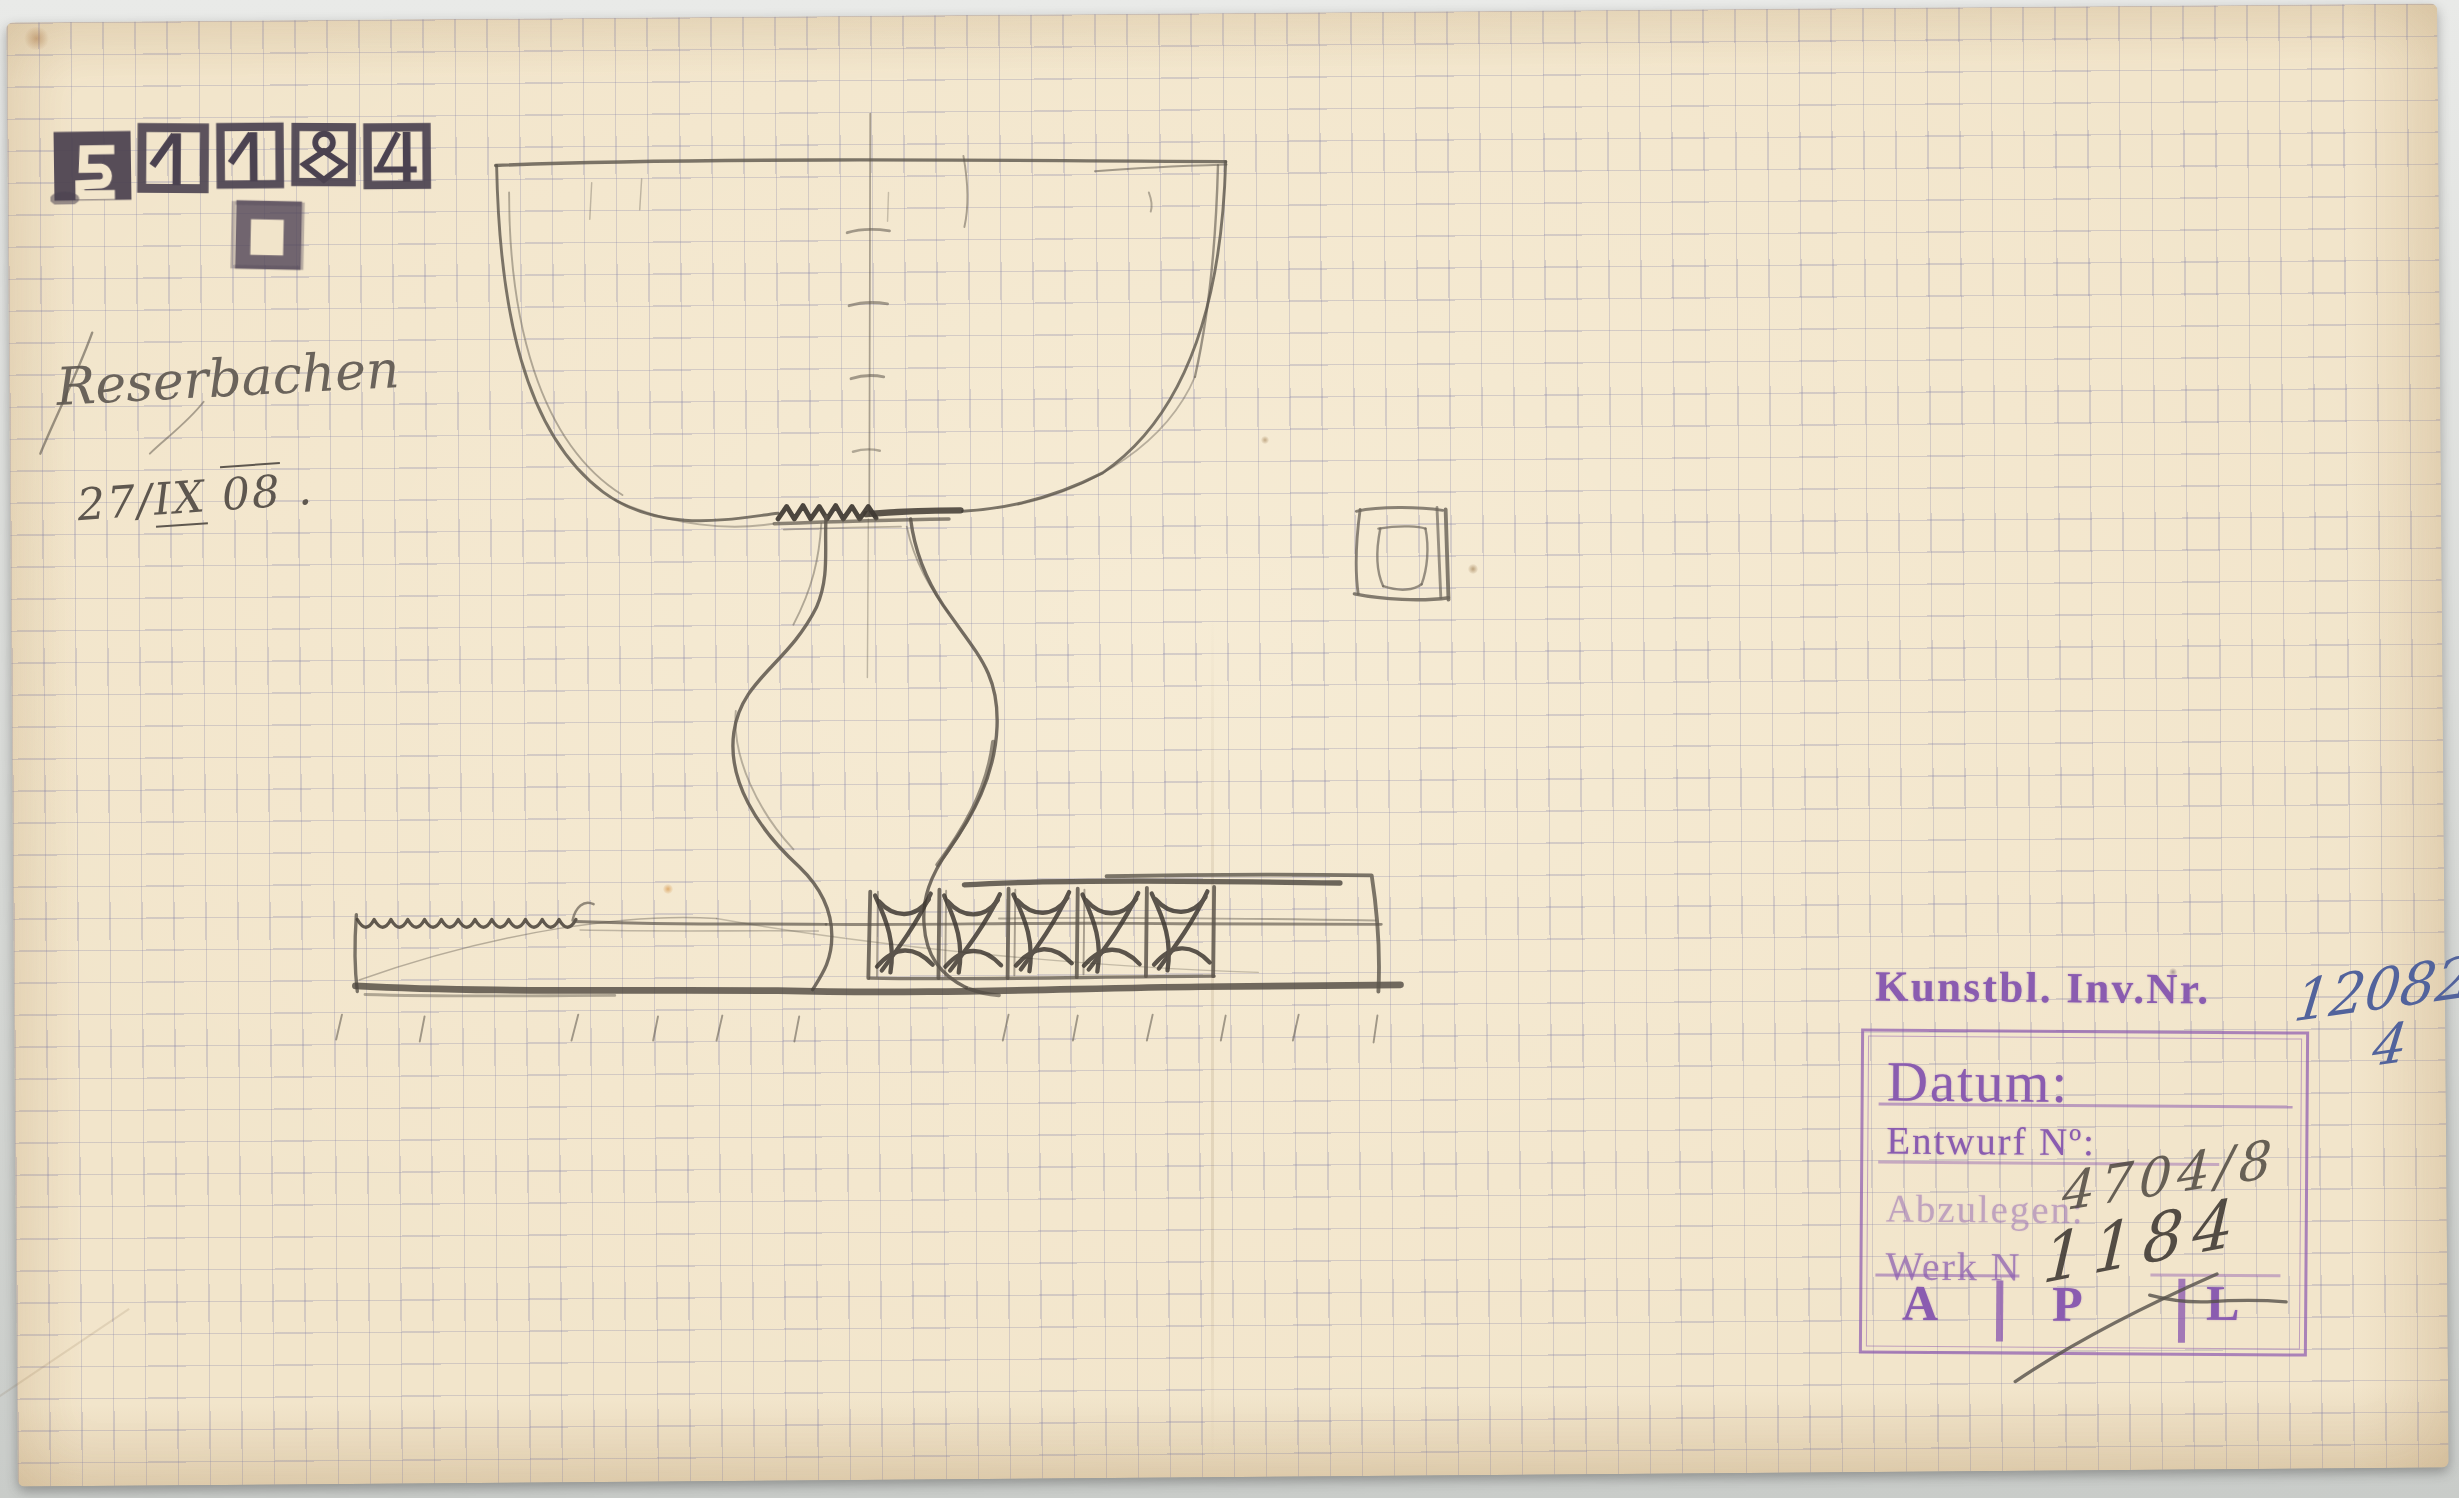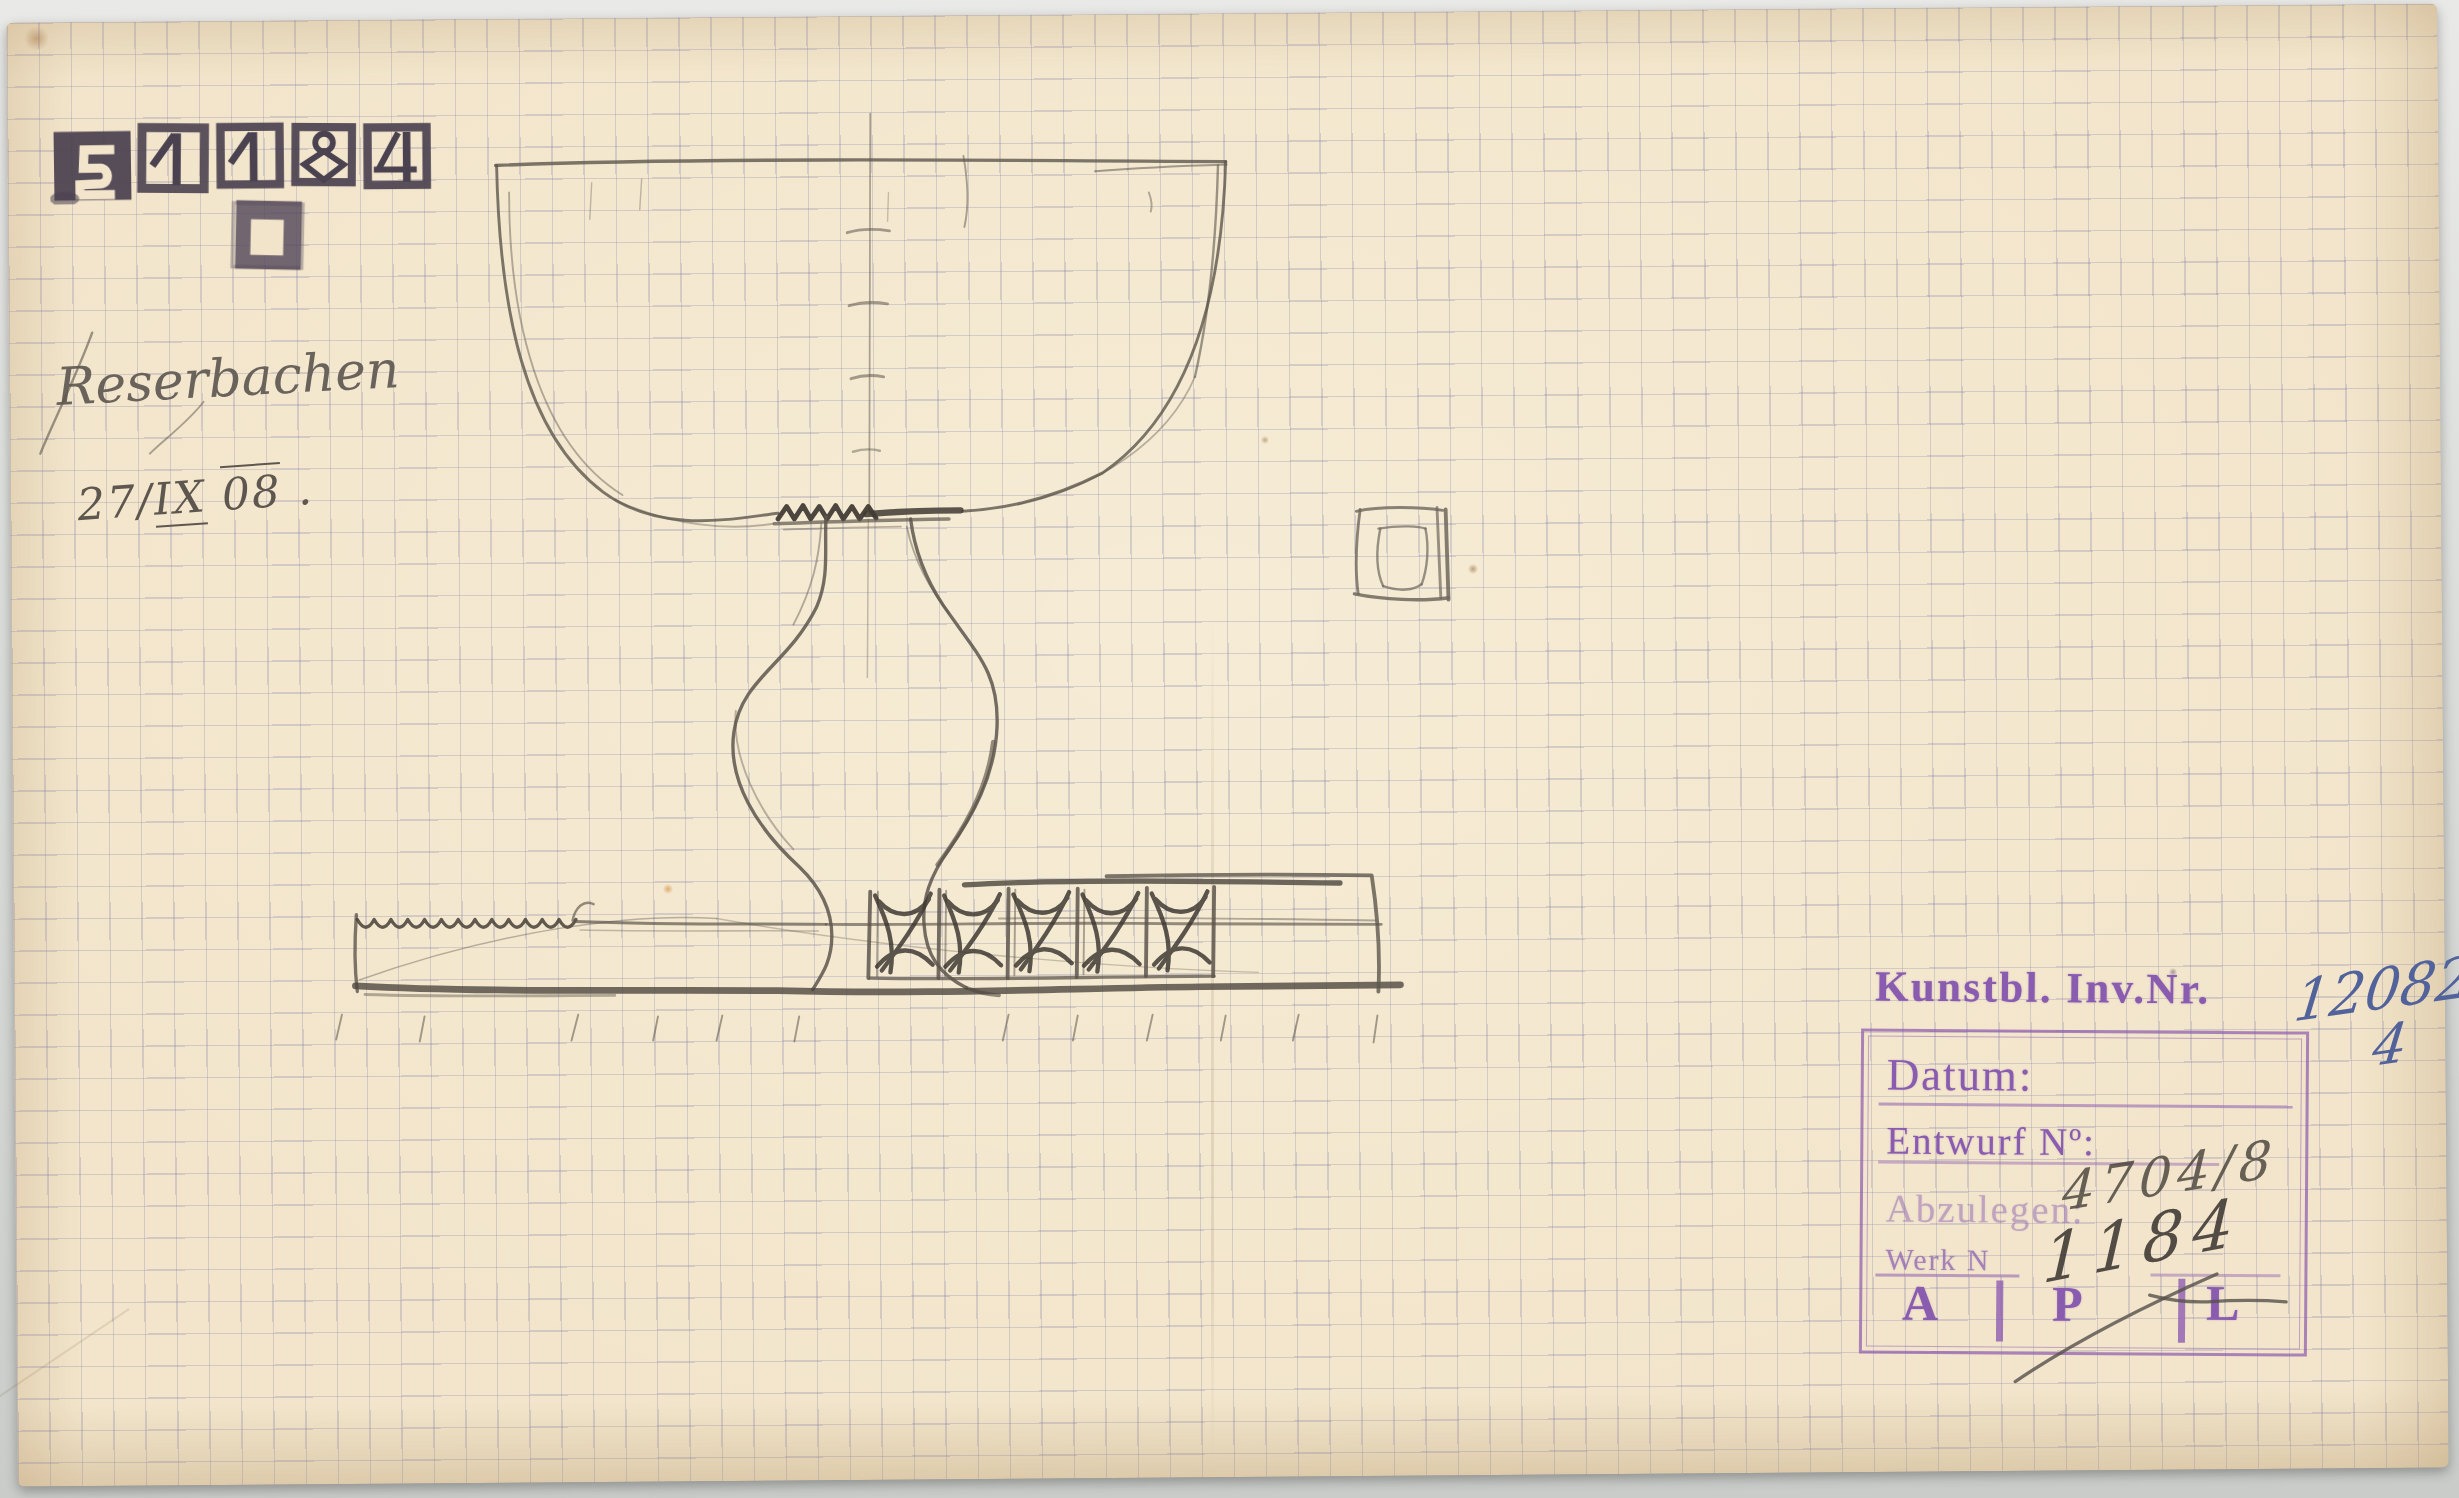--- a/index.html
+++ b/index.html
@@ -40,24 +40,24 @@
   }
   .inv-num{left:2294px;top:955px;font-size:56px;color:#52639c;transform:rotate(-8deg) skewX(-15deg);z-index:5;}
   .inv-num4{left:2373px;top:1013px;font-size:54px;color:#52639c;transform:rotate(-8deg) skewX(-15deg);z-index:5;}
   .stampbox{
     position:absolute;left:1860px;top:1030px;width:442px;height:319px;z-index:3;
     border:3.8px solid rgba(141,92,176,.72);transform:rotate(.4deg);
     font-family:"Liberation Serif", serif;color:#8a5cb0;
   }
   .sb-inner{position:absolute;left:3.8px;top:3.8px;right:3.8px;bottom:3.8px;border:1.9px solid rgba(141,92,176,.5);}
   .sb-label{position:absolute;left:23px;letter-spacing:1.9px;text-shadow:0 0 1.9px rgba(138,92,176,.4);}
-  .sb-datum{top:17.3px;font-size:45px;}
+  .sb-datum{top:17.3px;font-size:57px;}
   .sb-entwurf{top:86px;font-size:39px;}
   .sb-abzulegen{top:154px;font-size:39px;opacity:.48;}
-  .sb-werk{top:211px;font-size:30px;opacity:.72;}
+  .sb-werk{top:211px;font-size:40px;opacity:.72;}
   .sb-line{position:absolute;height:2.9px;background:rgba(141,92,176,.55);}
   .sb-line1{left:15.4px;right:13.4px;top:71px;}
   .sb-line2{left:15.4px;right:86px;top:129px;opacity:.8;}
   .sb-line3a{left:13.4px;width:144px;top:242px;}
   .sb-line3b{left:288px;width:130px;top:240px;opacity:.8;}
   .sb-bar{position:absolute;width:6.7px;background:rgba(141,92,176,.8);}
   .sb-bar1{left:134px;top:248px;height:61px;}
   .sb-bar2{left:316px;top:245px;height:64px;}
   .sb-letter{position:absolute;font-weight:bold;font-size:50px;text-shadow:0 0 1.9px rgba(138,92,176,.45);}
   .sb-a{left:40px;top:242px;}

